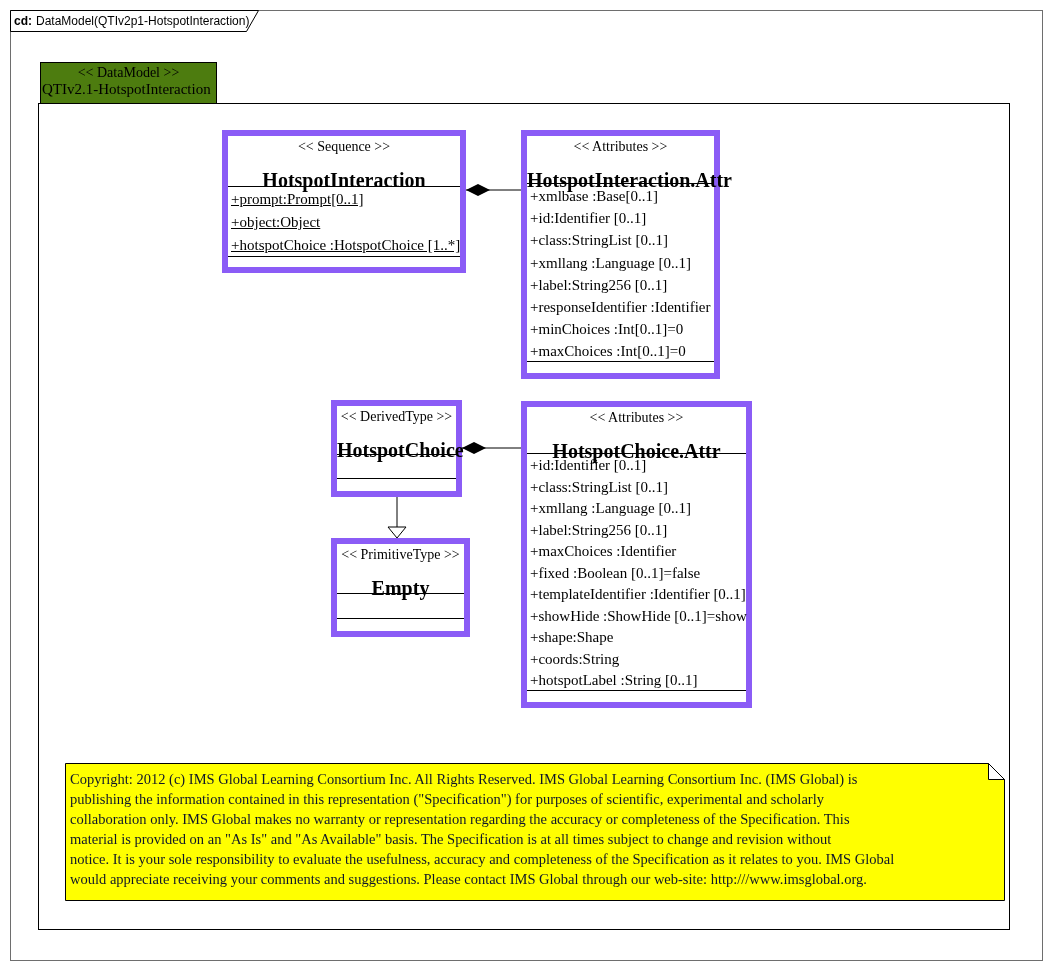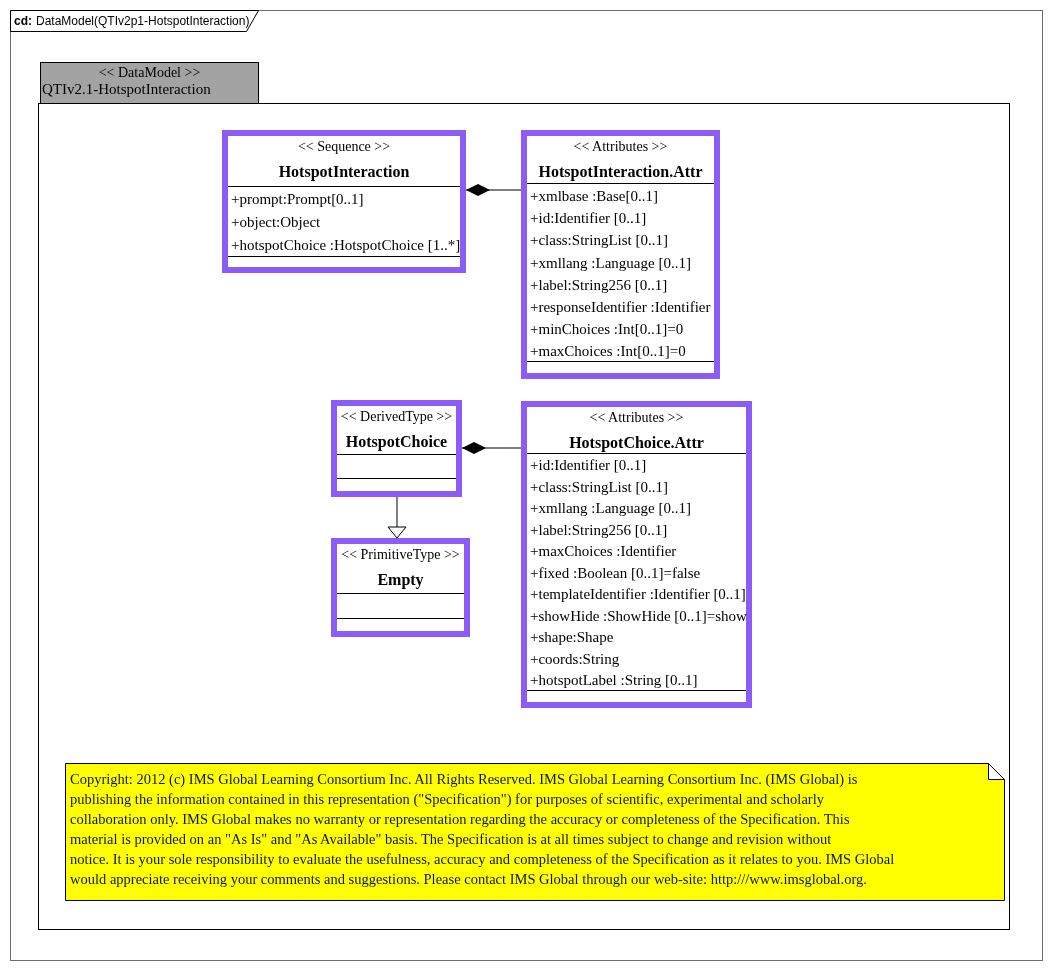--- a/index.html
+++ b/index.html
@@ -19,47 +19,47 @@
   .frame-tab{left:10px;top:10px;width:250px;height:22px;z-index:5;}
   .frame-tab-text{
     left:14px;top:11px;width:240px;height:20px;line-height:20px;z-index:6;
     font-family:"Liberation Sans", sans-serif;font-size:12px;white-space:nowrap;
   }
   .tab-prefix{font-weight:bold;}
   .tab-title{margin-left:4px;}
 
   
   .pkg-header{
-    left:40px;top:62px;width:219px;height:42px;background:#a3a3a3;
+    left:40px;top:62px;width:177px;height:42px;background:#4d7c0f;
     border:1px solid #000;box-sizing:border-box;z-index:3;
   }
   .pkg-stereo{font-size:14px;text-align:center;padding-top:2px;}
   .pkg-name{font-size:15px;padding-left:1px;white-space:nowrap;margin-top:0;}
   .pkg-body{
     left:38px;top:103px;width:972px;height:827px;background:#fff;
     border:1px solid #000;box-sizing:border-box;z-index:1;
   }
 
   
   .uml-box{
     background:#fff;border:6px solid #8b5cf6;box-sizing:border-box;z-index:2;
     display:flex;flex-direction:column;
   }
   .cmp{box-sizing:border-box;}
   .cmp + .cmp{border-top:1px solid #000;}
   .cmp:last-child{flex:1;}
   .stereo{font-size:14px;text-align:center;padding-top:3px;white-space:nowrap;}
-  .cname{font-size:16px;font-weight:bold;text-align:center;margin-top:8px;white-space:nowrap;}
+  .cname{font-size:20px;font-weight:bold;text-align:center;margin-top:14px;white-space:nowrap;}
   .attrs{padding-top:1px;}
   .attr-line{font-size:15px;padding-left:3px;white-space:nowrap;}
 
   .box-hi  {left:222px;top:130px;width:244px;height:143px;}
   .box-hi  .hdr{height:50px;}
   .box-hi  .attrs{height:70px;}
-  .box-hi  .attr-line{line-height:23px;}
+  .box-hi  .attr-line{line-height:23px;text-decoration:underline;}
 
   .box-hia {left:521px;top:130px;width:199px;height:249px;}
   .box-hia .hdr{height:47px;}
   .box-hia .attrs{height:178px;}
   .box-hia .attr-line{line-height:22.2px;}
 
   .box-hc  {left:331px;top:400px;width:131px;height:97px;}
   .box-hc  .hdr{height:48px;}
   .box-hc  .mid{height:24px;}
 

